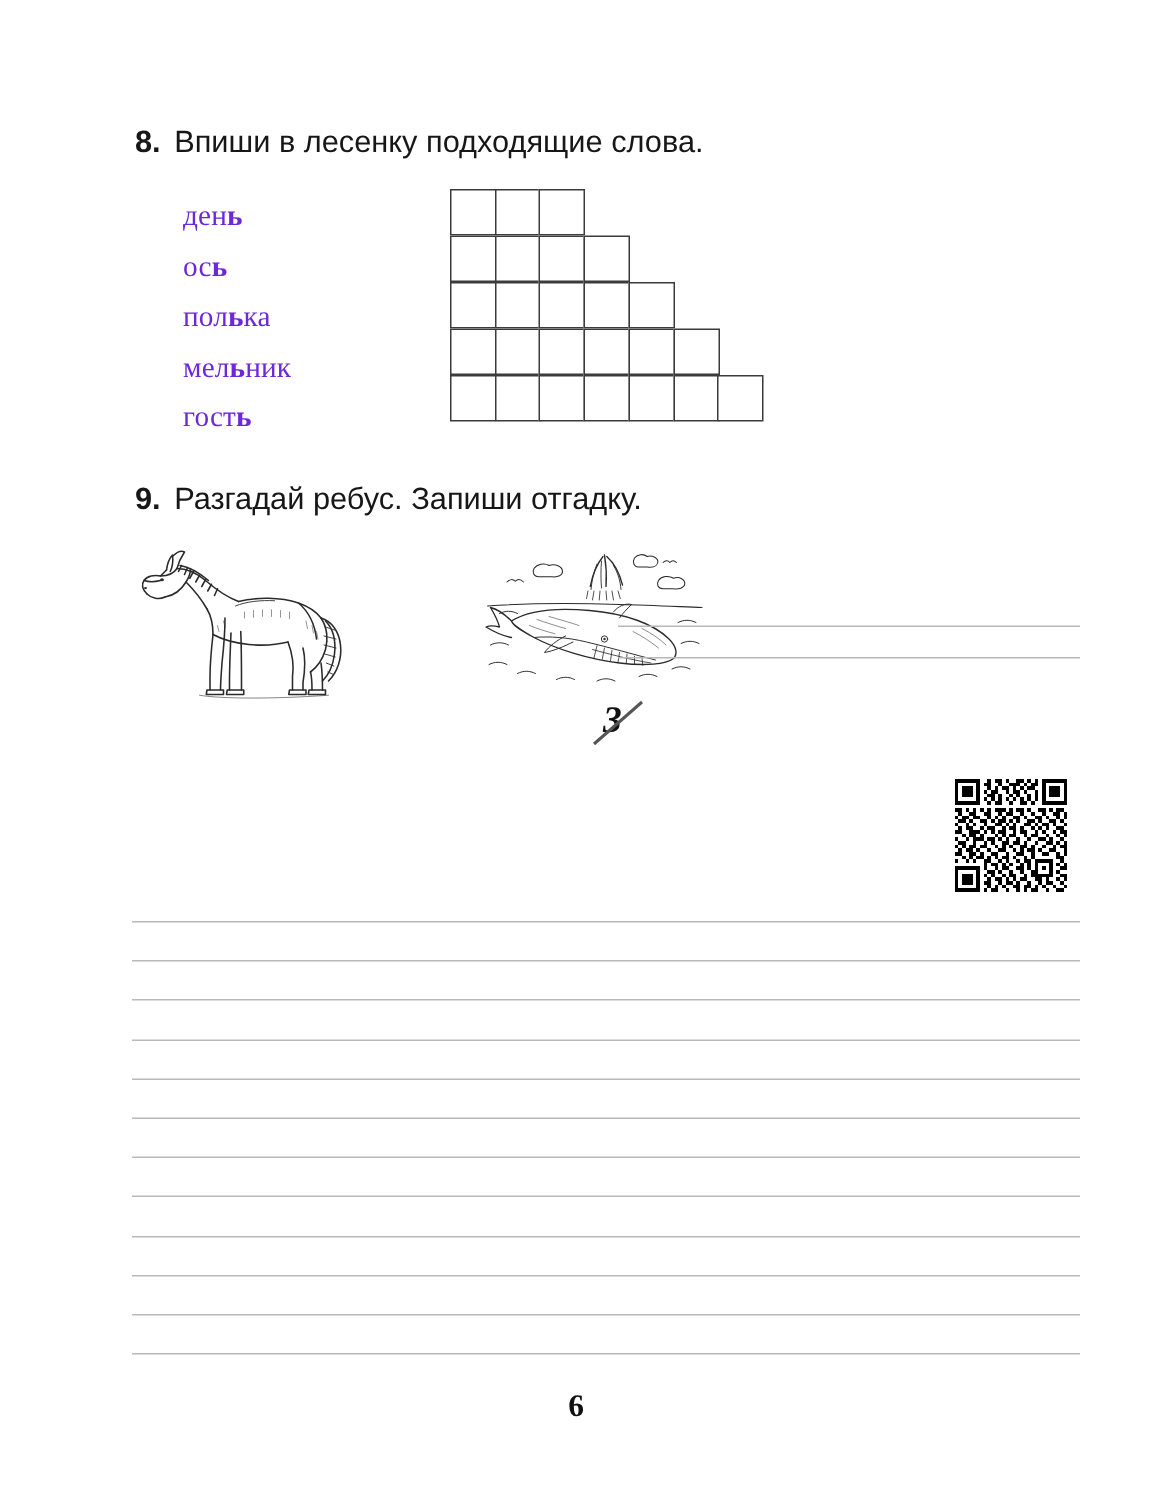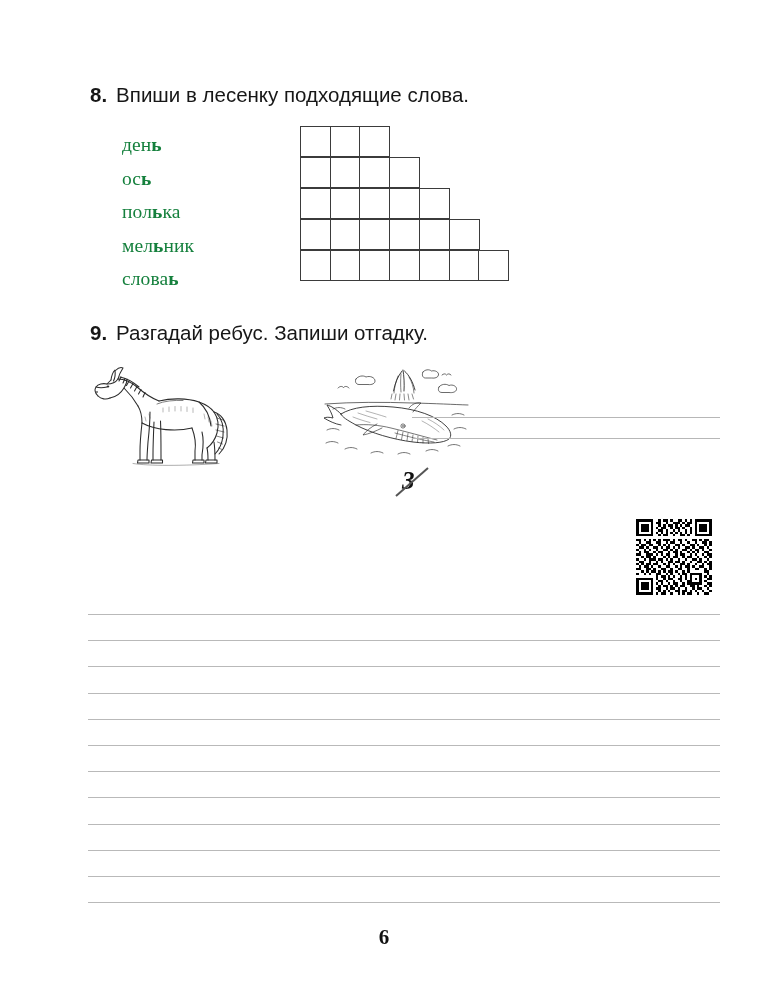--- a/index.html
+++ b/index.html
@@ -44,21 +44,21 @@
   
   #task8-heading { left: 90px; top: 80px; }
   #task8-heading .task-num { margin-right: 9px; }
 
   .word-list {
     position: absolute;
     left: 122px;
     top: 128px;
     font-family: "Liberation Serif", serif;
     font-size: 19.5px;
-    color: #15803d;
+    color: #6d28d9;
   }
   .word-item {
     height: 33.5px;
     line-height: 33.5px;
     white-space: nowrap;
     letter-spacing: 0.1px;
   }
   .word-item b { font-weight: bold; }
 
   
@@ -194,21 +194,21 @@
 
   <div class="task-heading" id="task8-heading">
     <span class="task-num">8.</span><span class="task-text">Впиши в лесенку подходящие слова.</span>
   </div>
 
   <div class="word-list">
     <div class="word-item"><span>ден</span><b>ь</b><span></span></div>
     <div class="word-item"><span>ос</span><b>ь</b><span></span></div>
     <div class="word-item"><span>пол</span><b>ь</b><span>ка</span></div>
     <div class="word-item"><span>мел</span><b>ь</b><span>ник</span></div>
-    <div class="word-item"><span>слова</span><b>ь</b><span></span></div>
+    <div class="word-item"><span>гост</span><b>ь</b><span></span></div>
   </div>
 
   <div class="stair-grid" id="stair-grid">
       <div class="stair-row">
         <div class="stair-cell"></div>
         <div class="stair-cell"></div>
         <div class="stair-cell"></div>
       </div>
       <div class="stair-row">
         <div class="stair-cell"></div>

